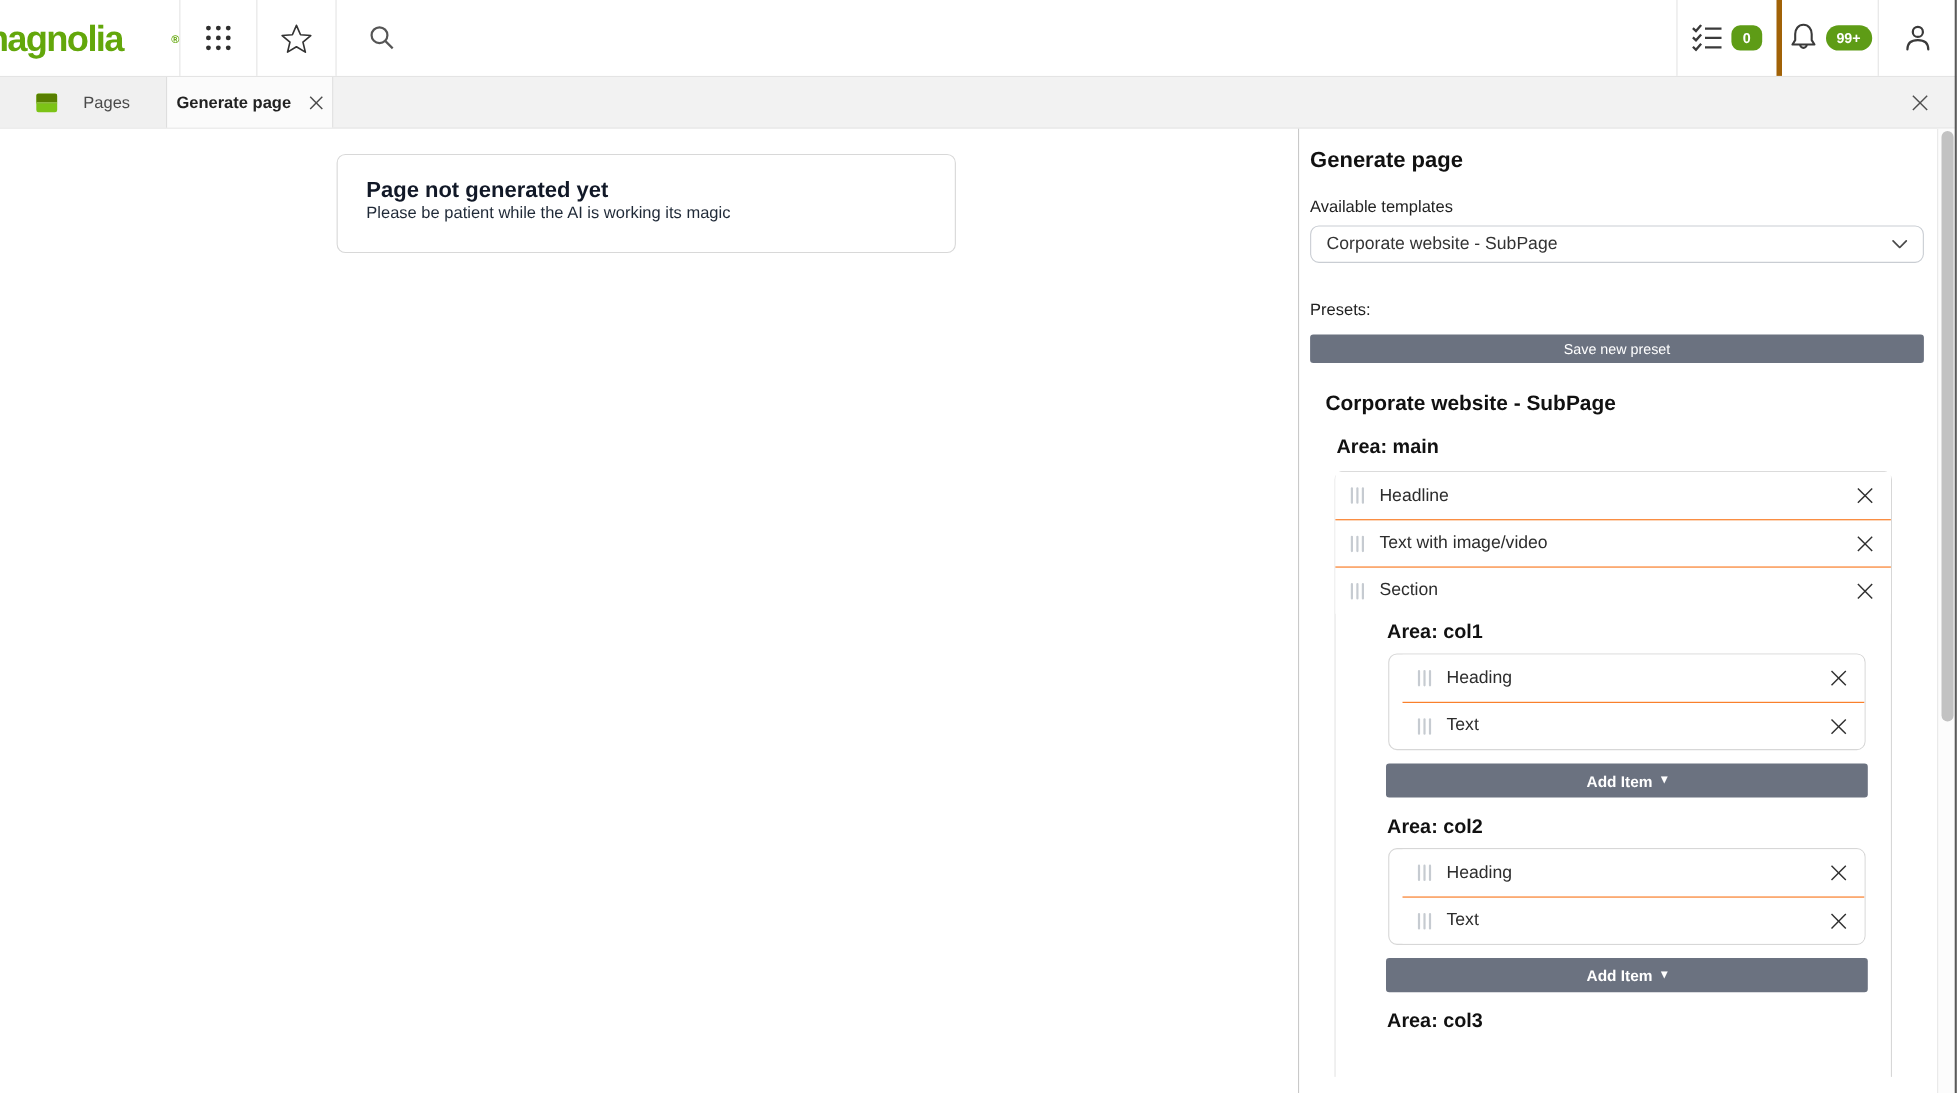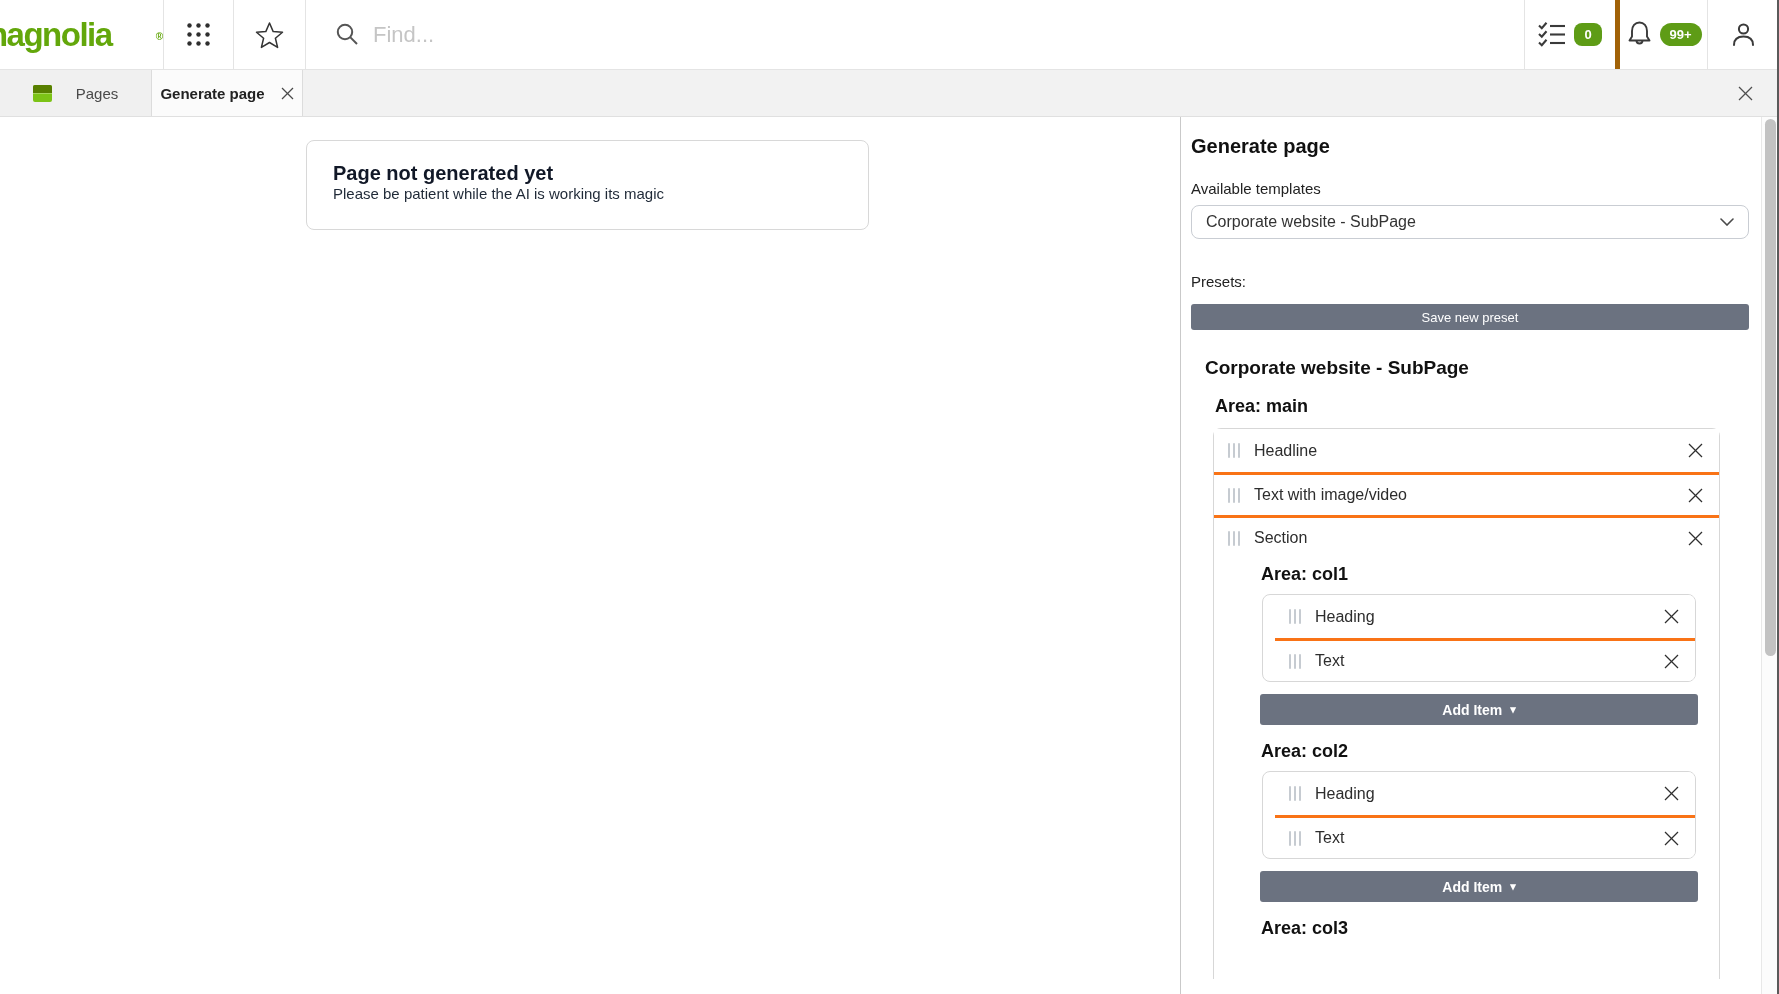--- a/index.html
+++ b/index.html
@@ -91,21 +91,21 @@
   }
   .structure-heading { margin:26px 0 0 14px; font-size:19px; font-weight:bold; color:#111; line-height:23px; }
   .area-label { font-size:18px; font-weight:bold; color:#111; line-height:21px; }
   .area-main-label { margin:17px 0 0 24px; }
   .outer-box {
     margin:11px 0 0 22px; width:507px;
     border:1px solid #d7d7d7; border-bottom:none; border-radius:8px 8px 0 0;
     padding-bottom:40px;
   }
   .row { height:43px; display:flex; align-items:center; padding:0 14px; background:#fff; }
-  .row + .row { border-top:3px solid #f97316; }
+  .row + .row { border-top:1px solid #f97316; }
   .drag { display:flex; gap:3px; margin-right:14px; cursor:grab; }
   .drag i { width:2px; height:15px; background:#c6cbd1; border-radius:1px; }
   .row-label { flex:1; font-size:16px; color:#2d2d2d; }
   .row-close { background:none; border:none; display:flex; cursor:pointer; padding:2px; }
   .sub-label  { margin-left:47px; }
   .sub-label-1 { margin-top:6px; }
   .sub-label-2 { margin-top:16px; }
   .sub-label-3 { margin-top:16px; }
   .inner-box {
     margin:9px 23px 0 48px; border:1px solid #d7d7d7; border-radius:8px; overflow:hidden;padding-left:12px;
@@ -161,21 +161,20 @@
       </svg>
     </span>
   </div>
   <div class="tb-sec search-sec">
     <span>
       <svg width="23" height="23" viewBox="0 0 23 23" fill="none" stroke="#555" stroke-width="2">
         <circle cx="9" cy="9" r="7.2"></circle>
         <line x1="14.4" y1="14.4" x2="21" y2="21"></line>
       </svg>
     </span>
-    <input class="find-input" type="text" placeholder="Find..." style="">
   </div>
   <div class="tb-sec tasks-sec">
     <span>
       <svg width="29" height="25" viewBox="0 0 29 25" fill="none" stroke="#3a3a3a" stroke-width="2.1">
         <polyline points="1,3.5 3.8,6.2 8.5,0.8"></polyline>
           <line x1="12" y1="4" x2="27" y2="4"></line>
         <polyline points="1,12 3.8,14.7 8.5,9.3"></polyline>
           <line x1="12" y1="12.5" x2="27" y2="12.5"></line>
         <polyline points="1,20.5 3.8,23.2 8.5,17.8"></polyline>
           <line x1="12" y1="21" x2="27" y2="21"></line>

